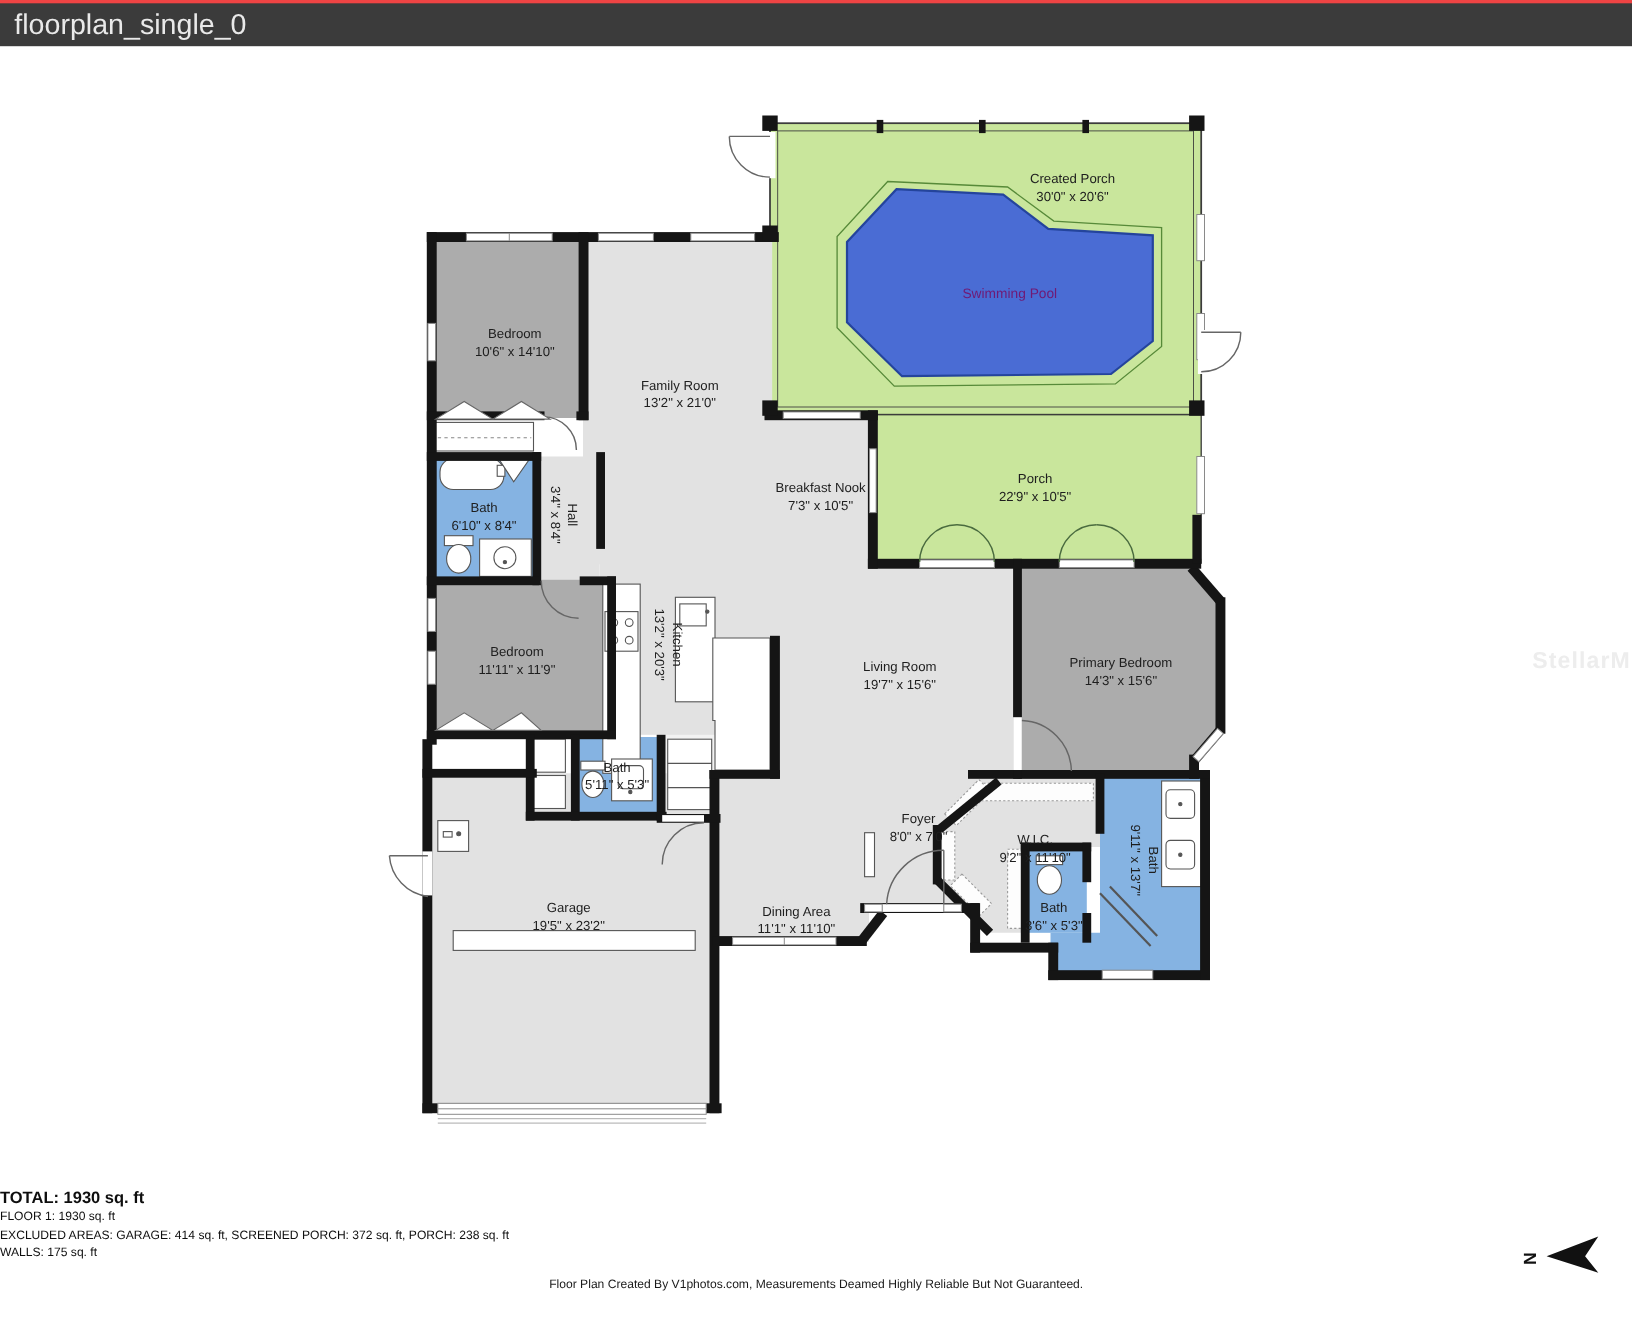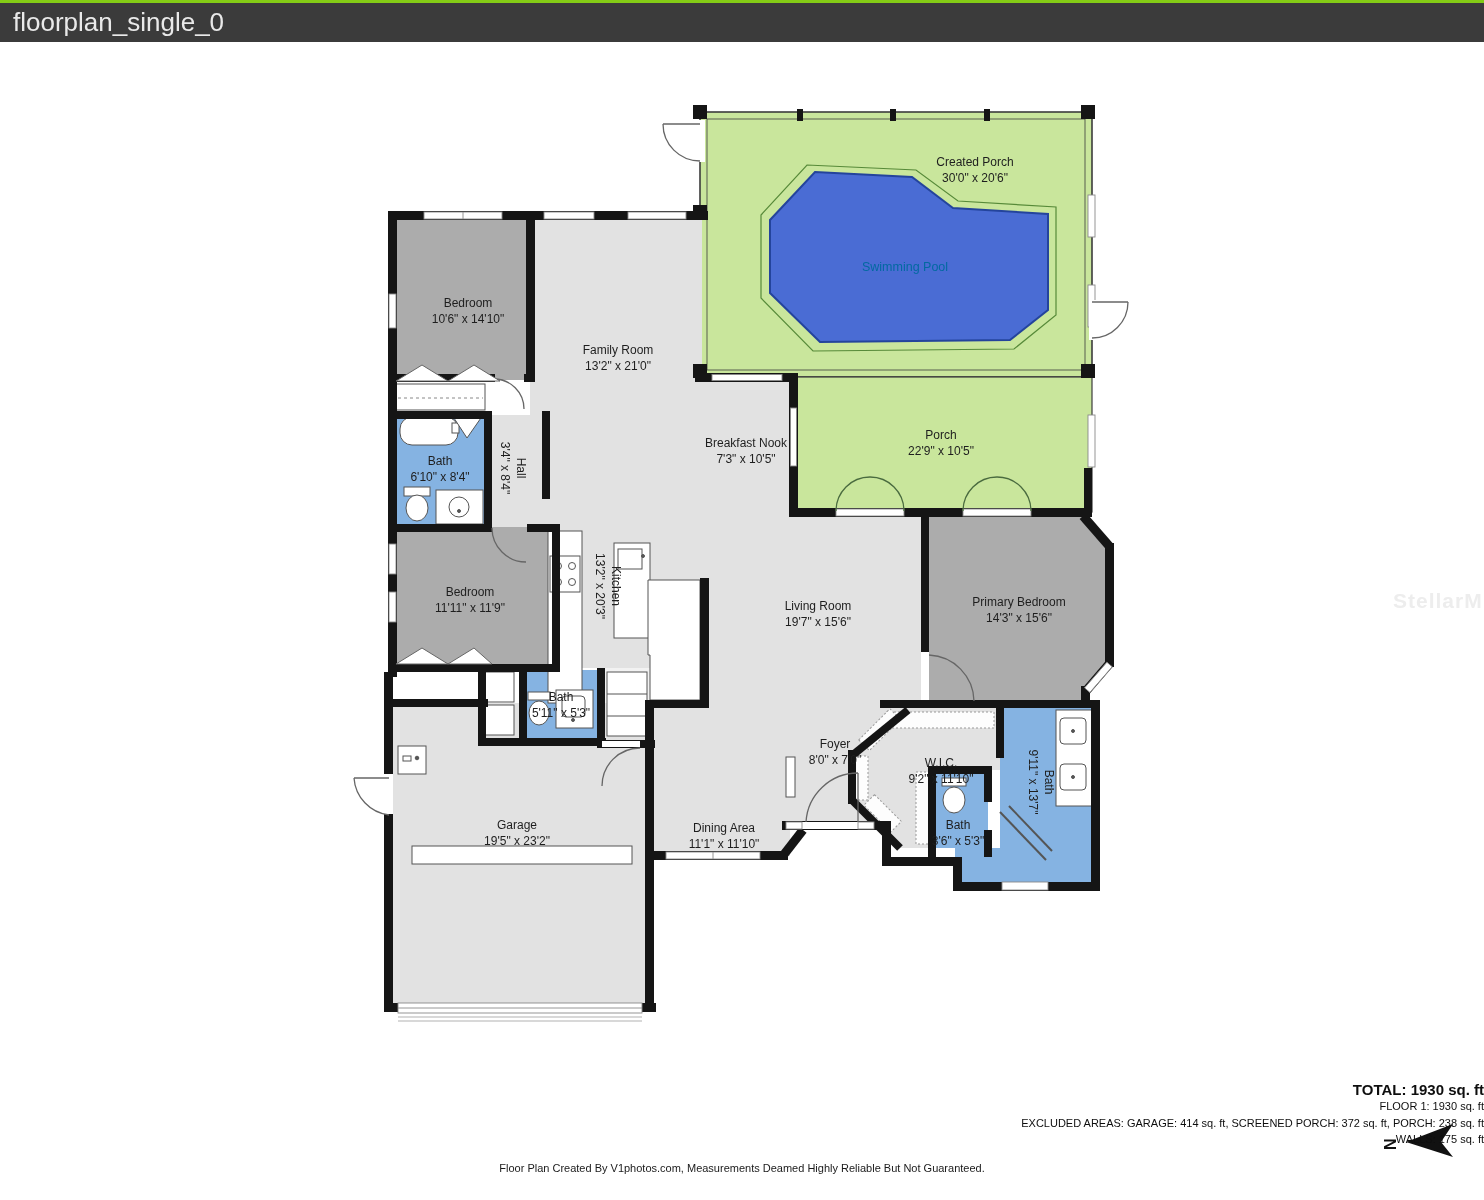--- a/index.html
+++ b/index.html
@@ -1,28 +1,28 @@
 <!DOCTYPE html>
 <html><head>
 <meta charset="utf-8">
 <style>
   html,body{margin:0;padding:0;background:#ffffff;}
   .page{position:relative;width:1484px;height:1200px;background:#ffffff;overflow:hidden;
         font-family:"Liberation Sans",sans-serif;}
   .header{position:absolute;top:0;left:0;right:0;height:42px;background:#3b3b3b;
-          border-top:3px solid #84cc16;box-sizing:border-box;}
+          border-top:3px solid #ef4444;box-sizing:border-box;}
   .header span{display:inline-block;padding-left:13px;color:#e9e9e9;font-size:26px;line-height:38px;}
   .plan-svg{position:absolute;left:0;top:0;}
   .rlabel{position:absolute;transform:translate(-50%,-50%);text-align:center;
           font-size:12px;line-height:1.3;color:#1e1e1e;white-space:nowrap;z-index:5;}
   .rlabel.rot{transform:translate(-50%,-50%) rotate(90deg);}
-  .rlabel.pool{color:#0369a1;font-size:12.5px;}
+  .rlabel.pool{color:#701a75;font-size:12.5px;margin-left:13px;}
   .watermark{position:absolute;left:1393px;top:589px;font-size:21px;font-weight:bold;
              color:#ededed;letter-spacing:1px;z-index:2;}
-  .summary{position:absolute;left:0;right:0;top:1081px;text-align:right;color:#0e0e0e;z-index:5;}
+  .summary{position:absolute;left:0;right:0;top:1081px;text-align:left;color:#0e0e0e;z-index:5;}
   .summary .l1{font-size:15px;font-weight:bold;line-height:17px;}
   .summary .ln{font-size:11px;line-height:16.5px;}
   .footer-note{position:absolute;left:0;right:0;top:1162px;text-align:center;
                font-size:11px;color:#1a1a1a;z-index:5;}
 </style>
 </head>
 <body>
 
 <div class="page">
 

